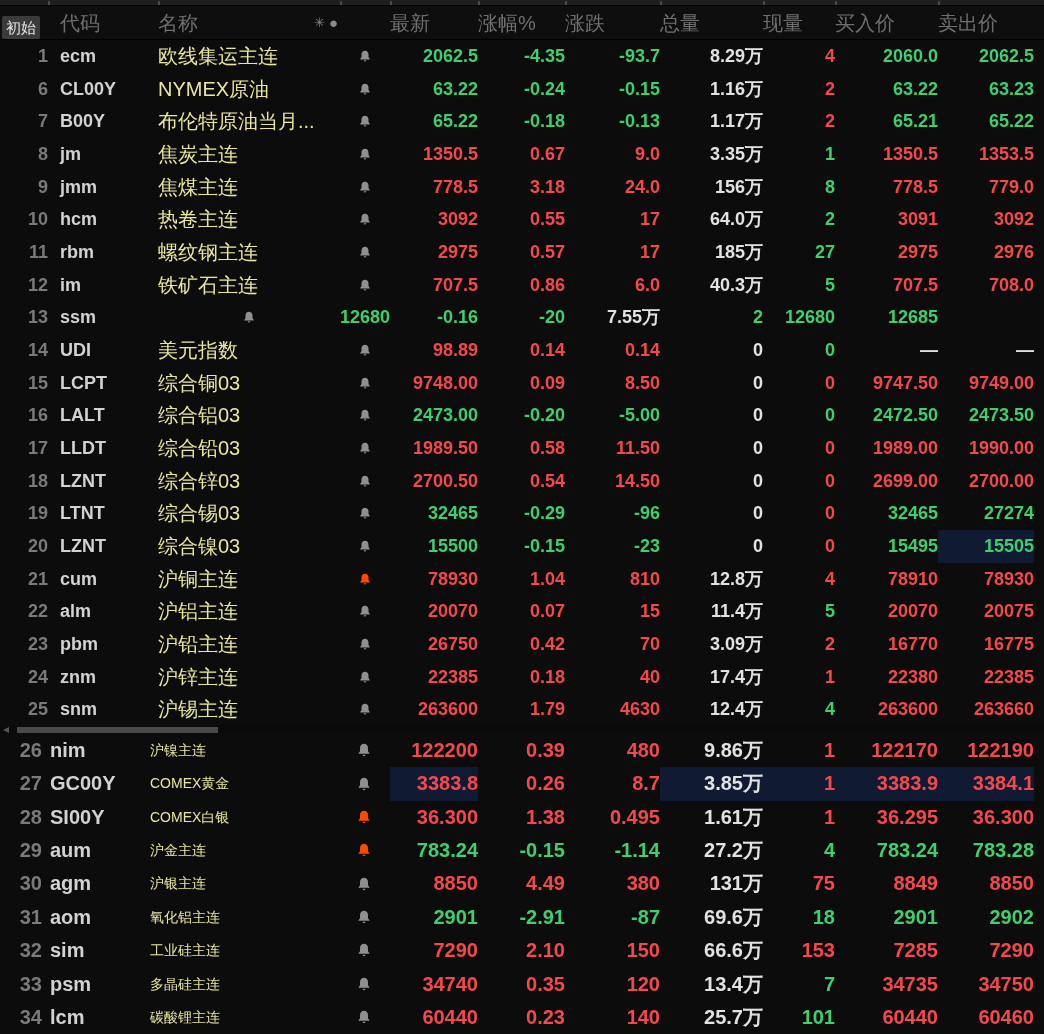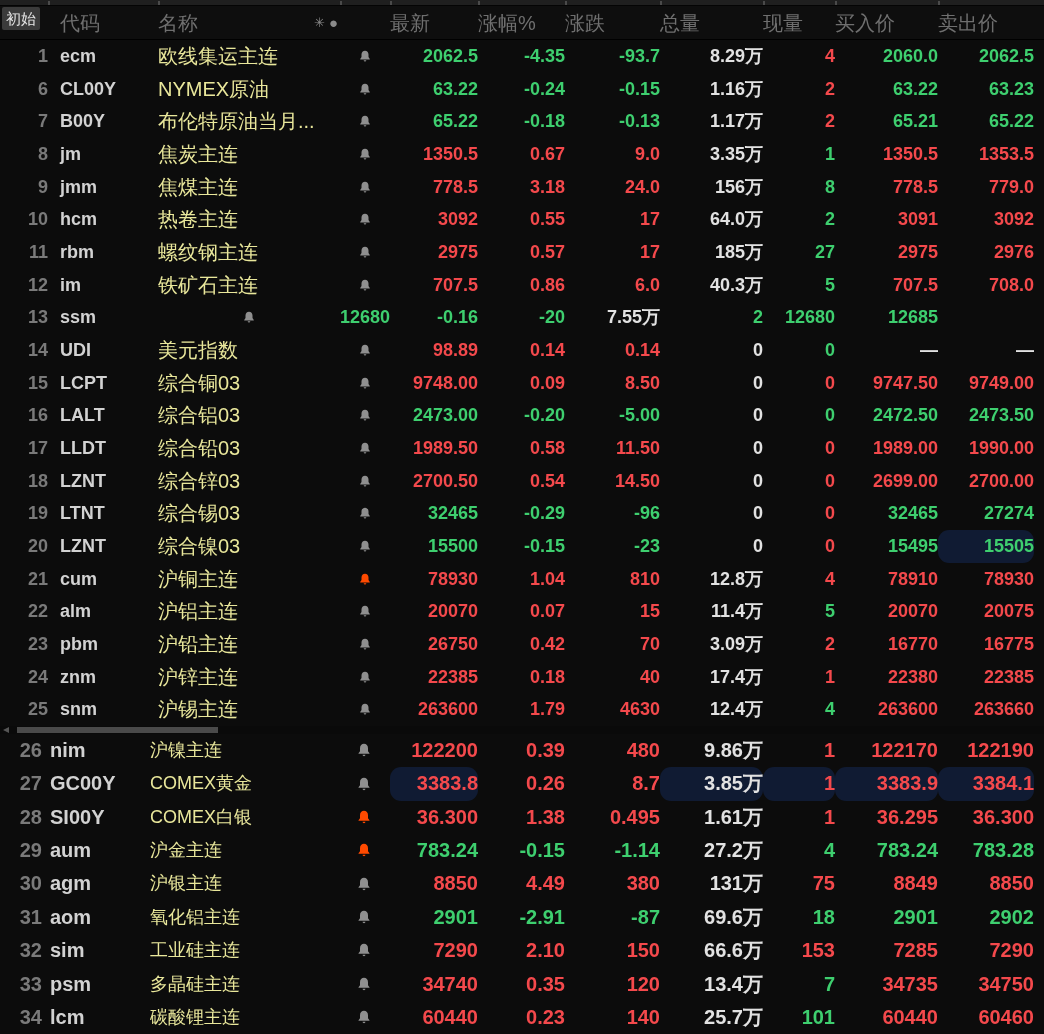--- a/index.html
+++ b/index.html
@@ -30,44 +30,44 @@
   }
 
   
   .header{height:34px;line-height:34px;font-size:20px;color:#6f6f6f;background:#0e0e0e;border-bottom:1px solid #000;}
   .hcell{white-space:nowrap;overflow:hidden;}
   .hcell.right{}
   .hcell.left{padding-left:12px;text-align:left;}
   .h-initial{padding-left:2px;}
   .initial-btn{
     display:inline-block;background:#3b3b3b;color:#e6e6e6;font-size:15px;
-    line-height:23px;height:23px;padding:0 4px;margin-top:1px;vertical-align:top;
+    line-height:23px;height:23px;padding:0 4px;margin-top:10px;vertical-align:top;
     border-radius:2px;
   }
   .h-name{display:flex;justify-content:space-between;align-items:center;padding-left:0;}
   .icon-pair{color:#8a8a8a;font-size:13px;display:flex;align-items:center;gap:4px;margin-right:2px;}
   .icon-pair .dot{font-size:15px;}
 
   
   .row{align-items:center;}
   .pane-top .row{height:32.68px;line-height:32.68px;font-size:18px;}
   .pane-bottom .row{height:33.35px;line-height:33.35px;font-size:20px;}
   .num{text-align:right;color:#7a7a7a;font-weight:bold;}
   .code{padding-left:12px;color:#d2d2d2;font-weight:bold;white-space:nowrap;}
   .pane-bottom .code{padding-left:8px;}
   .name{color:var(--yellow);font-size:20px;white-space:nowrap;overflow:hidden;}
-  .pane-bottom .name{font-size:18px;}
+  .pane-bottom .name{font-size:14px;}
   .bellc{display:flex;align-items:center;justify-content:center;height:100%;}
   .bellc svg{width:14px;height:17px;display:block;}
   .pane-bottom .bellc svg{width:16px;height:19px;}
   .bell-gray{color:var(--bellgray);}
   .bell-orange{color:var(--bellorange);}
   .val{text-align:right;font-weight:bold;white-space:nowrap;}
   .r{color:var(--red);} .g{color:var(--green);} .w{color:var(--white);}
-  .hl{background:var(--hl);border-radius:11px;}
+  .hl{background:var(--hl);}
 
   
   .hscroll{height:8px;background:#0a0a0a;position:relative;}
   .hs-arrow{
     position:absolute;left:3px;top:1px;width:0;height:0;
     border-top:3px solid transparent;border-bottom:3px solid transparent;
     border-right:6px solid #555;
   }
   .hs-thumb{position:absolute;left:17px;top:1px;width:201px;height:6px;background:#4a4a4a;}
 </style>

